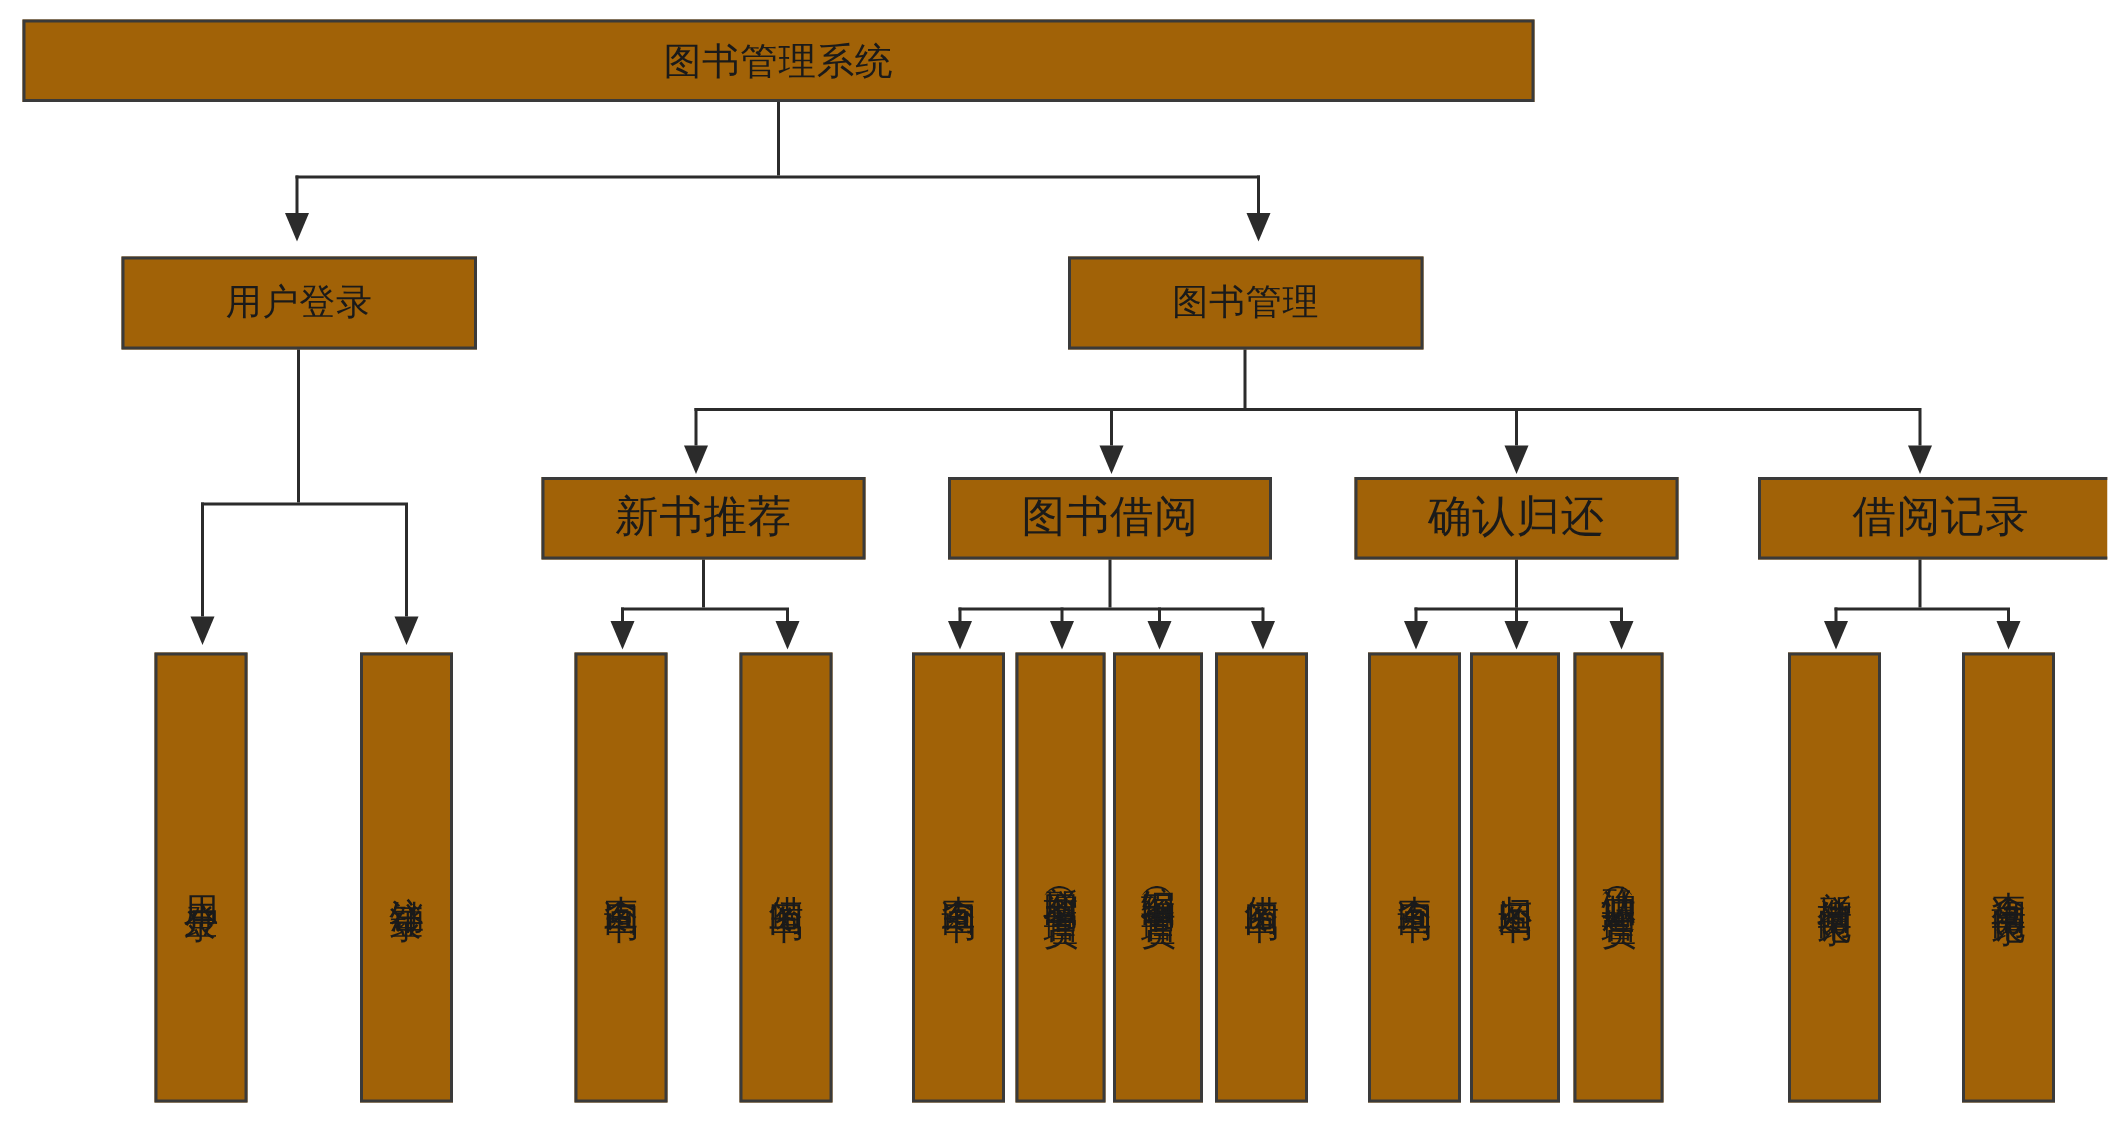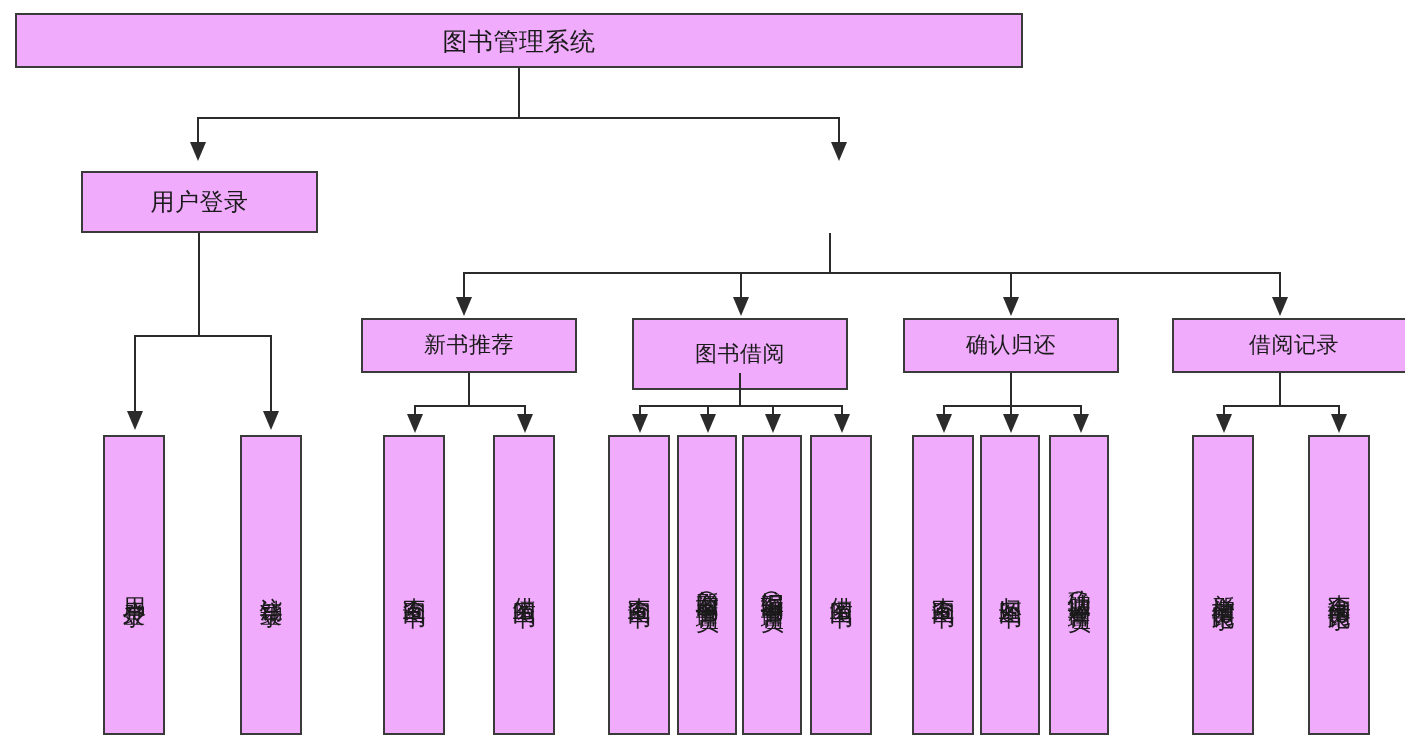--- a/index.html
+++ b/index.html
@@ -14,38 +14,38 @@
   #canvas {
     position: relative;
     width: 1405px;
     height: 747px;
     background: #ffffff;
     overflow: hidden;
   }
   .node {
     position: absolute;
     box-sizing: border-box;
-    background: #f0abfc;
+    background: #a16207;
     border: 2px solid #3a3a3a;
     display: flex;
     align-items: center;
     justify-content: center;
     color: #1a1a1a;
     line-height: 1.28;
     text-align: center;
     letter-spacing: 0.5px;
   }
   .node.root {
     font-size: 25px;
   }
   .node.lvl1 {
     font-size: 24px;
   }
   .node.lvl2 {
-    font-size: 22px;
+    font-size: 29px;
     font-family: Liberation Serif, serif;
   }
   .node.leaf {
     font-size: 23px;
     writing-mode: vertical-rl;
     text-orientation: upright;
     letter-spacing: 3px;
     padding: 4px 0;
   }
   .node.leaf .vtext {
@@ -87,41 +87,42 @@
   <div class="vline" style="left:518px; top:68px; height:49px;"></div>
 
   <div class="hline" style="left:197px; top:117px; width:643px;"></div>
 
   <div class="vline" style="left:197px; top:117px; height:25px;"></div>
   <div class="arrow" style="left:190px; top:142px;"></div>
   <div class="vline" style="left:838px; top:117px; height:25px;"></div>
   <div class="arrow" style="left:831px; top:142px;"></div>
 
   <div class="node lvl1" style="left:81px; top:171px; width:237px; height:62px;">用户登录</div>
+  <div class="node lvl1" style="left:712px; top:171px; width:237px; height:62px;">图书管理</div>
 
   <div class="vline" style="left:198px; top:233px; height:102px;"></div>
   <div class="hline" style="left:134px; top:335px; width:136px;"></div>
   <div class="vline" style="left:134px; top:335px; height:76px;"></div>
   <div class="arrow" style="left:127px; top:411px;"></div>
   <div class="vline" style="left:270px; top:335px; height:76px;"></div>
   <div class="arrow" style="left:263px; top:411px;"></div>
 
   <div class="vline" style="left:829px; top:233px; height:39px;"></div>
   <div class="hline" style="left:463px; top:272px; width:817px;"></div>
   <div class="vline" style="left:463px; top:272px; height:25px;"></div>
   <div class="arrow" style="left:456px; top:297px;"></div>
   <div class="vline" style="left:740px; top:272px; height:25px;"></div>
   <div class="arrow" style="left:733px; top:297px;"></div>
   <div class="vline" style="left:1010px; top:272px; height:25px;"></div>
   <div class="arrow" style="left:1003px; top:297px;"></div>
   <div class="vline" style="left:1279px; top:272px; height:25px;"></div>
   <div class="arrow" style="left:1272px; top:297px;"></div>
 
   <div class="node lvl2" style="left:361px; top:318px; width:216px; height:55px;">新书推荐</div>
-  <div class="node lvl2" style="left:632px; top:318px; width:216px; height:72px;">图书借阅</div>
+  <div class="node lvl2" style="left:632px; top:318px; width:216px; height:55px;">图书借阅</div>
   <div class="node lvl2" style="left:903px; top:318px; width:216px; height:55px;">确认归还</div>
   <div class="node lvl2" style="left:1172px; top:318px; width:244px; height:55px;">借阅记录</div>
 
   <div class="vline" style="left:468px; top:373px; height:32px;"></div>
   <div class="hline" style="left:414px; top:405px; width:110px;"></div>
   <div class="vline" style="left:414px; top:405px; height:11px;"></div>
   <div class="arrow" style="left:407px; top:414px;"></div>
   <div class="vline" style="left:524px; top:405px; height:11px;"></div>
   <div class="arrow" style="left:517px; top:414px;"></div>
 

